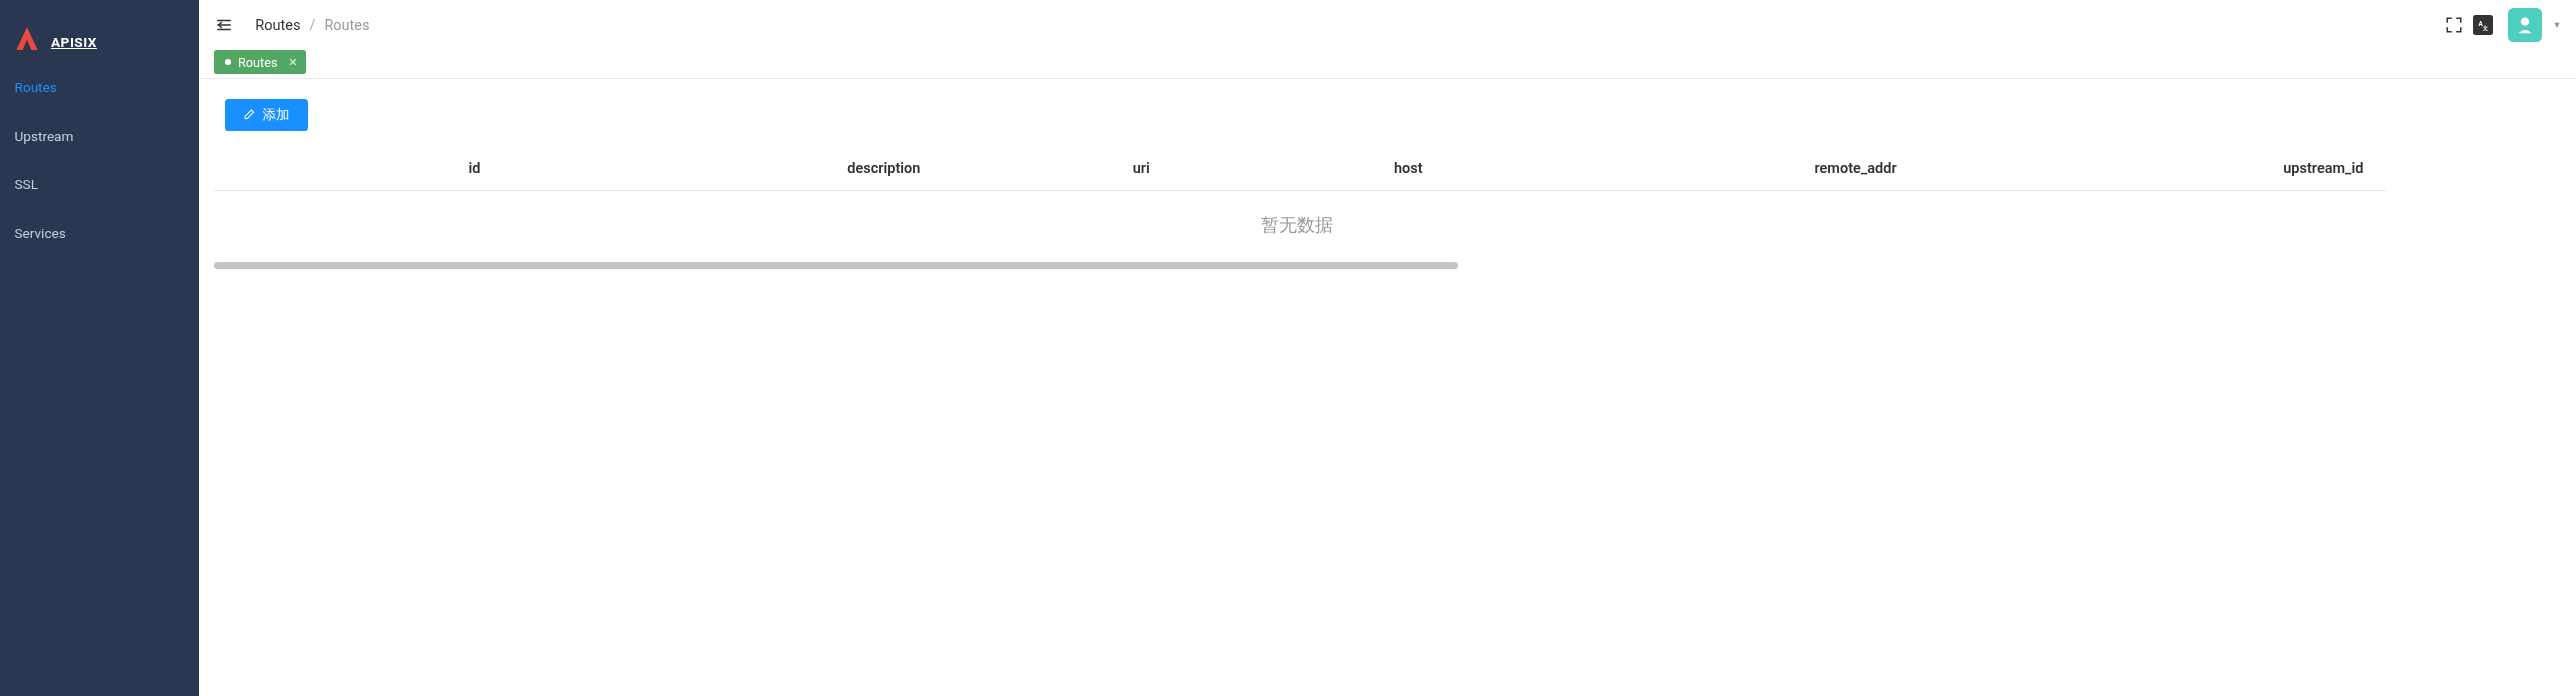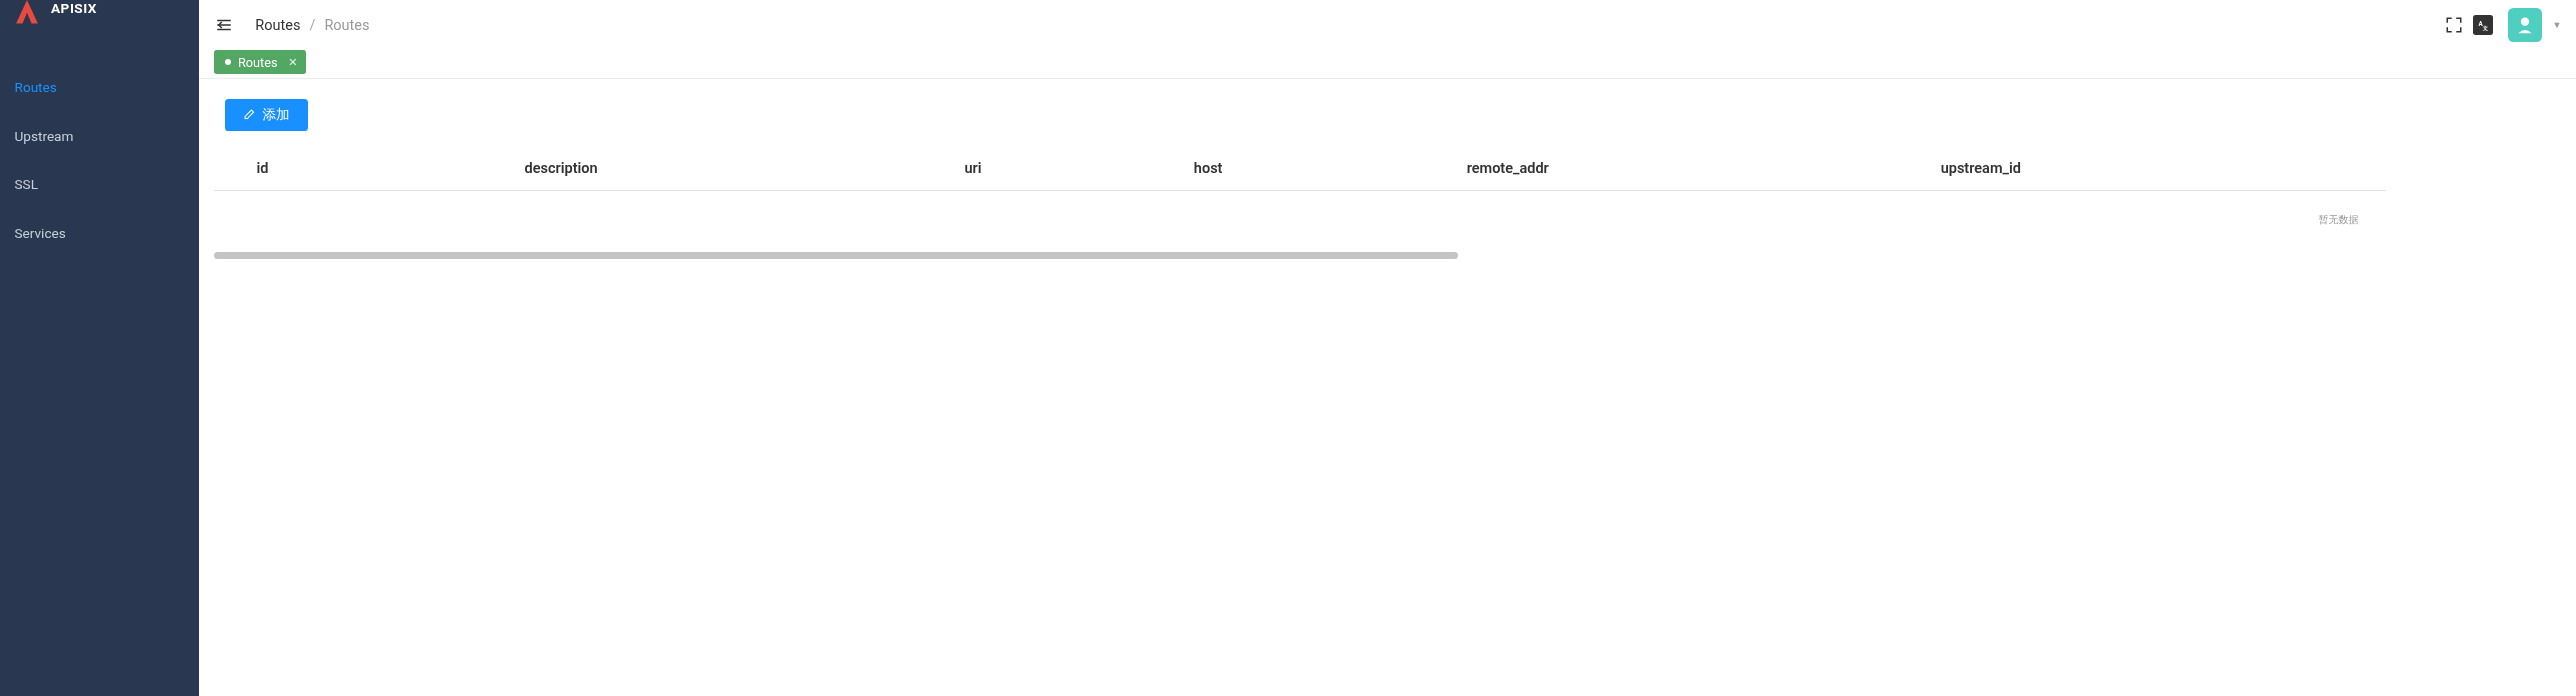--- a/index.html
+++ b/index.html
@@ -16,23 +16,24 @@
       width: 199px;
       background: #293850;
       color: #fff;
       flex-shrink: 0;
       display: flex;
       flex-direction: column;
     }
     .sidebar-logo {
       height: 50px;
       display: flex;
-      align-items: flex-start;
+      align-items: flex-end;
       padding: 0 16.3px;
       gap: 12.7px;
+      text-decoration: underline;
     }
     .logo-mark {
       width: 22px;
       height: 23.5px;
       display: flex;
       align-items: center;
       justify-content: center;
     }
     .logo-text {
       font-size: 13.6px;
@@ -196,34 +197,34 @@
     .table-wrap {
       background: #fff;
       overflow-x: auto;
       position: relative;
     }
     .tbl {
       min-width: 2172px;
       border-collapse: collapse;
     }
     .tbl th {
-      text-align: left;
+      text-align: right;
       font-weight: 600;
       font-size: 14.5px;
       color: #333;
       padding: 12.7px 22px;
       border-bottom: 0.9px solid #e5e5e5;
       white-space: nowrap;
     }
     .tbl th:first-child { padding-left: 43px; }
     .empty-row td {
-      text-align: right;
+      text-align: center;
       color: #999;
       padding: 22px 27px 22px 22px;
-      font-size: 10px;
+      font-size: 18px;
     }
     
     .hscroll-sim {
       height: 7.2px;
       background: transparent;
       position: relative;
       margin-top: 3.6px;
     }
     .hscroll-thumb {
       position: absolute;

